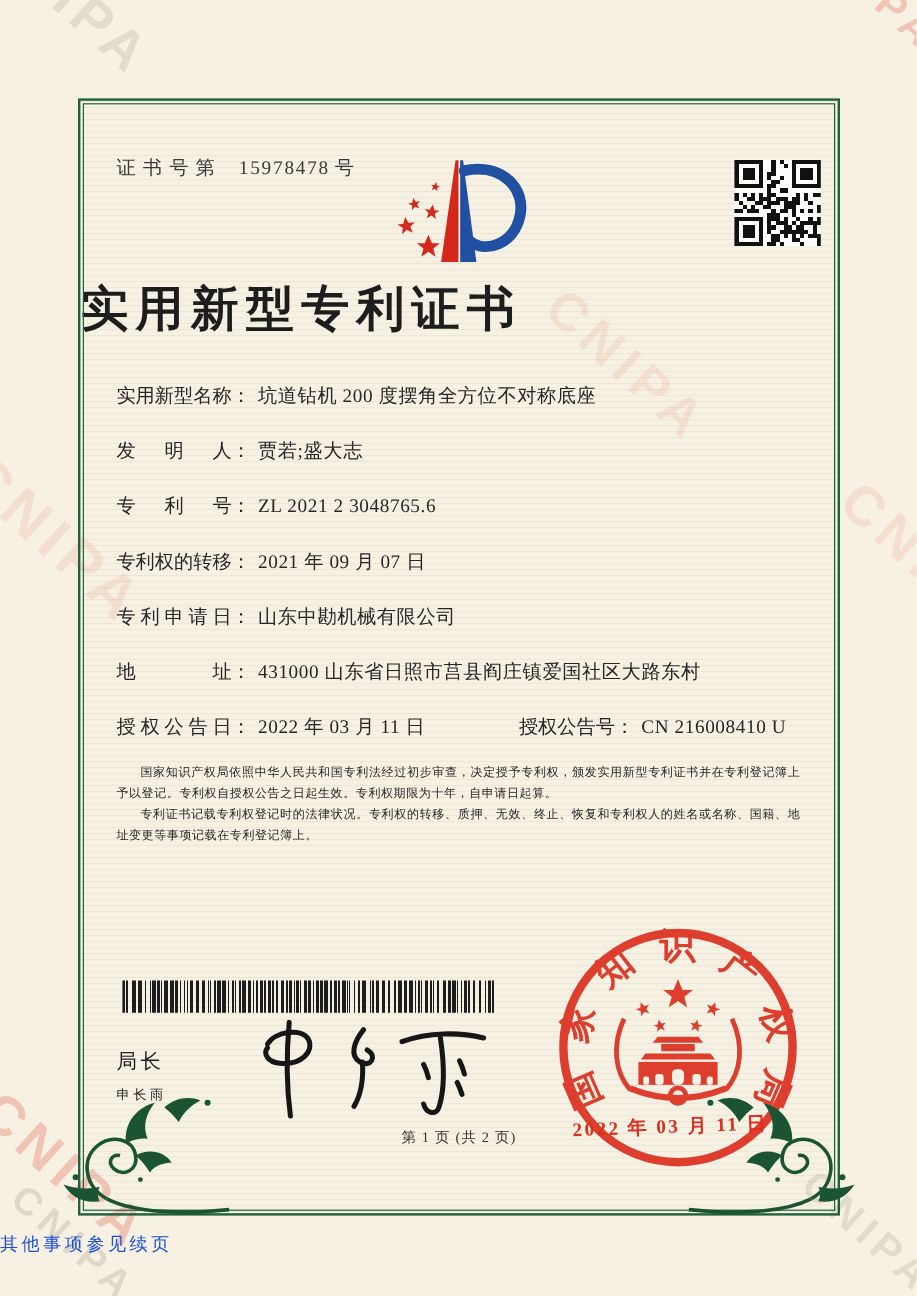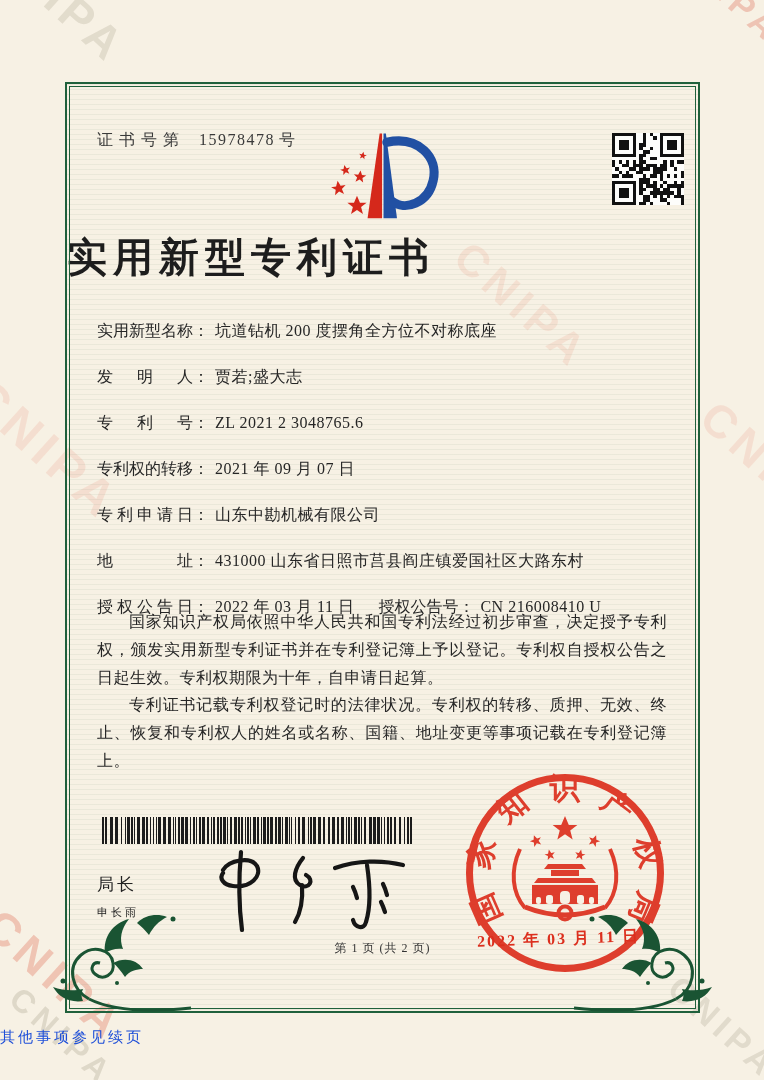--- a/index.html
+++ b/index.html
@@ -47,24 +47,24 @@
 
   .title{position:absolute;left:0;right:0;top:146px;text-align:left;
          font-size:40px;font-weight:700;letter-spacing:6px;color:#1d1d1d;}
 
   
   .fields{position:absolute;left:30px;right:28px;top:236px;font-size:16px;color:var(--text);}
   .f-row{height:46px;line-height:22px;white-space:nowrap;}
   .f-label{display:inline-block;width:96px;text-align:justify;text-align-last:justify;vertical-align:top;}
   .f-colon{vertical-align:top;}
   .f-value{margin-left:6px;vertical-align:top;letter-spacing:.5px;}
-  .f-group2{margin-left:24px;}
-
-  
-  .body-text{position:absolute;left:30px;right:31px;top:524px;font-size:16px;line-height:1.74;
+  .f-group2{margin-left:78px;}
+
+  
+  .body-text{position:absolute;left:30px;right:31px;top:552px;font-size:10px;line-height:1.74;
              color:var(--text);text-align:justify;}
   .body-text p{text-indent:2em;letter-spacing:.5px;}
 
   
   .barcode{position:absolute;left:35px;top:733px;width:315px;height:27px;}
   .sig-title{position:absolute;left:30px;top:789px;font-family:Liberation Sans, sans-serif;
              font-size:17px;letter-spacing:3px;color:#222;}
   .sig-name{position:absolute;left:30px;top:821px;font-family:Liberation Sans, sans-serif;
             font-size:11px;letter-spacing:3px;color:#222;}
   .sig-hand{position:absolute;left:140px;top:756px;width:210px;height:100px;}

